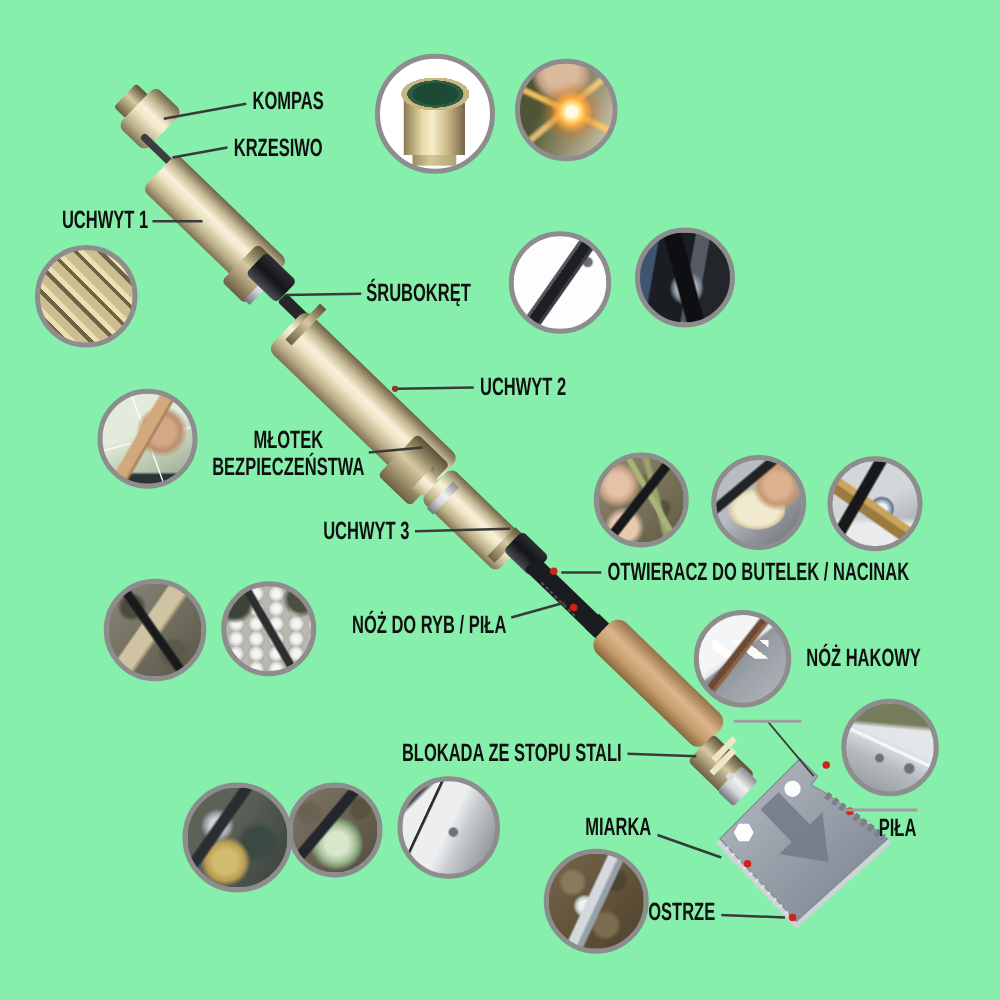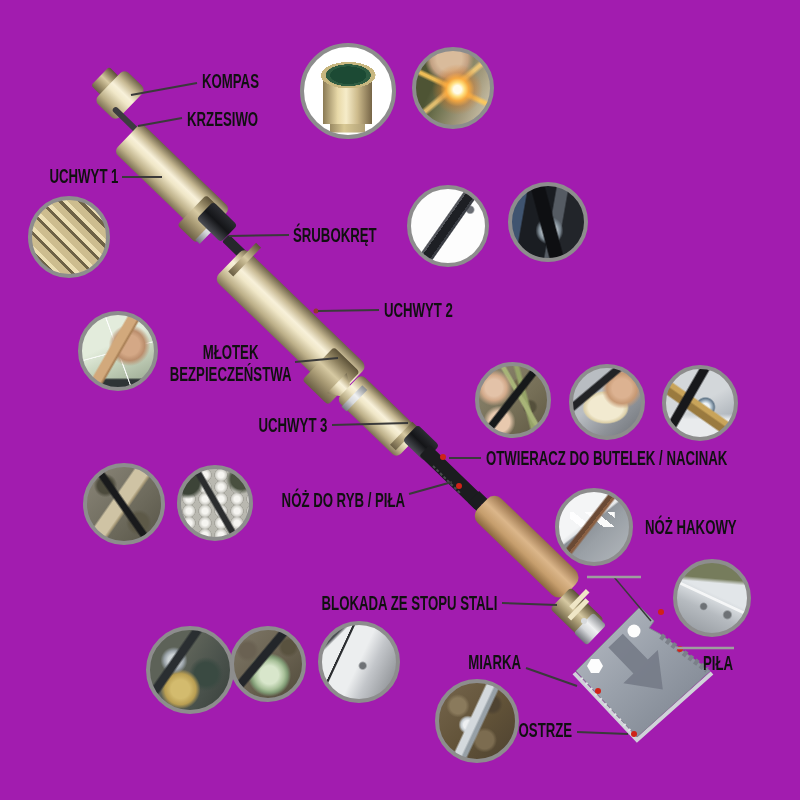--- a/index.html
+++ b/index.html
@@ -1,16 +1,16 @@
 <!DOCTYPE html>
 <html><head>
 <meta charset="utf-8">
 <style>
   html,body{margin:0;padding:0;background:#ffffff;}
-  .stage{position:relative;width:800px;height:800px;background:#a21caf;overflow:hidden;
+  .stage{position:relative;width:800px;height:800px;background:#86efac;overflow:hidden;
          font-family:"Liberation Sans",sans-serif;}
   svg.tool{position:absolute;left:0;top:0;}
 
   
   .lbl{position:absolute;font-weight:800;font-size:20px;line-height:1.12;color:#101010;
        white-space:nowrap;letter-spacing:0;transform:scaleX(.66);transform-origin:left top;}
   .lbl.ra{transform-origin:right top;text-align:right;}
   .lbl.ca{transform-origin:right top;text-align:center;}
   #lbl-kompas{left:202px;top:70px;}
   #lbl-krzesiwo{left:187px;top:108px;}

